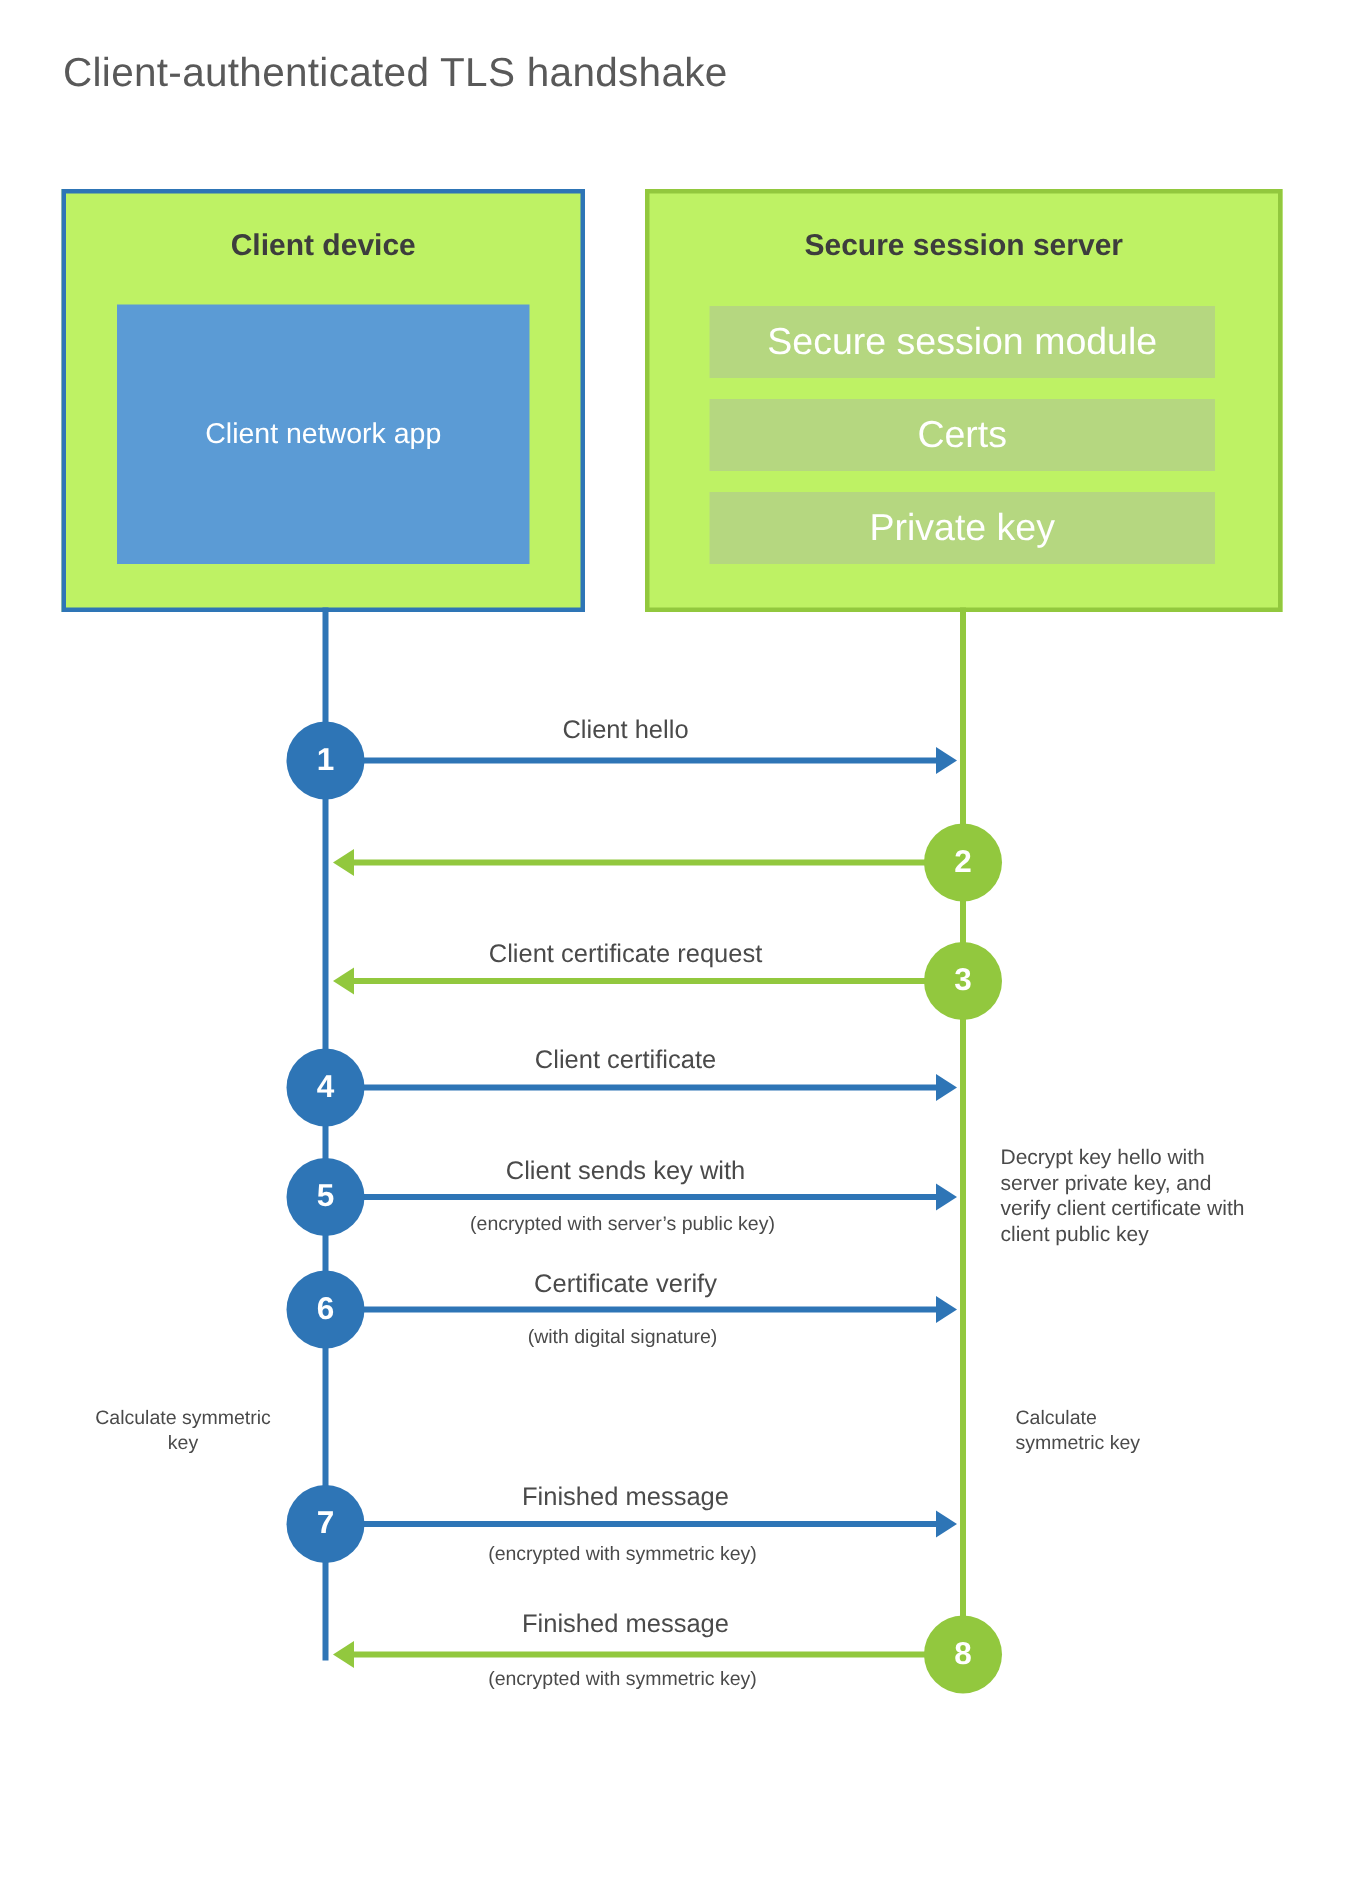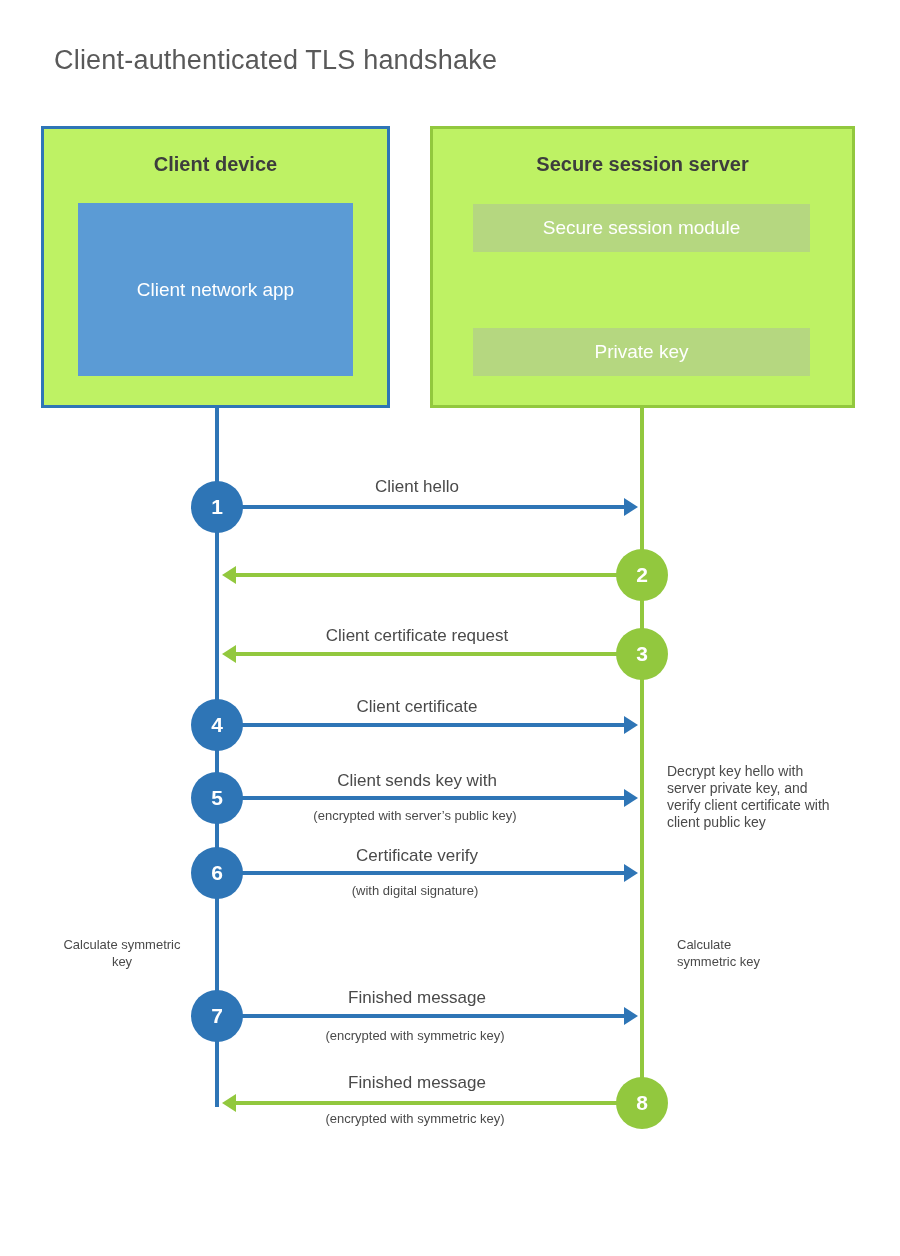--- a/index.html
+++ b/index.html
@@ -3,33 +3,33 @@
 <meta charset="utf-8">
 <style>
   :root{
     --accent-blue:#2e75b6; --fill-blue:#5b9bd5;
     --accent-green:#92c83e; --fill-green:#b5d780;
     --title-gray:#595959; --heading-dark:#3d3d3d; --label-gray:#4a4a4a;
   }
   html,body{margin:0;padding:0;background:#fff;}
   .canvas{position:relative;width:900px;height:1256px;background:#fff;overflow:hidden;
           font-family:"Liberation Sans", sans-serif;}
-  .page-title{position:absolute;left:37px;top:28px;margin:17px;font-size:27px;font-weight:300;
+  .page-title{position:absolute;left:37px;top:28px;margin:5px;font-size:27px;font-weight:300;
           color:var(--title-gray);letter-spacing:.2px;}
   
   .actor-box{position:absolute;top:126px;height:282px;background:#bef264;box-sizing:border-box;}
   .client-box{left:41px;width:349px;border:3px solid var(--accent-blue);}
   .server-box{left:430px;width:425px;border:3px solid var(--accent-green);}
   .box-title{position:absolute;left:0;top:24px;width:100%;text-align:center;
           font-size:20px;font-weight:bold;color:var(--heading-dark);}
   .client-app{position:absolute;left:34px;top:74px;width:275px;height:173px;
           background:var(--fill-blue);color:#fff;font-size:19px;display:flex;
           align-items:center;justify-content:center;text-align:center;padding:0 20px;box-sizing:border-box;}
   .server-bar{position:absolute;left:40px;width:337px;height:48px;background:var(--fill-green);
-          color:#fff;font-size:19px;display:flex;align-items:center;justify-content:center;}
+          color:#fff;font-size:25px;display:flex;align-items:center;justify-content:center;}
   .bar-1{top:75px;} .bar-2{top:137px;} .bar-3{top:199px;}
   
   .vline{position:absolute;top:405px;width:4px;}
   .vline.blue{left:215px;height:702px;background:var(--accent-blue);}
   .vline.green{left:640px;height:700px;background:var(--accent-green);}
   
   .circle{position:absolute;width:52px;height:52px;border-radius:50%;color:#fff;
           font-size:21px;font-weight:bold;display:flex;align-items:center;justify-content:center;z-index:3;}
   .circle.blue{left:191px;background:var(--accent-blue);}
   .circle.green{left:616px;background:var(--accent-green);}
@@ -64,20 +64,21 @@
   <h1 class="page-title">Client-authenticated TLS handshake</h1>
 
   <div class="actor-box client-box">
     <div class="box-title">Client device</div>
     <div class="client-app">Client network app</div>
   </div>
 
   <div class="actor-box server-box">
     <div class="box-title">Secure session server</div>
     <div class="server-bar bar-1">Secure session module</div>
+    <div class="server-bar bar-2">Certs</div>
     <div class="server-bar bar-3">Private key</div>
   </div>
 
   <div class="vline blue"></div>
   <div class="vline green"></div>
 
   <div class="msg-label" style="top:477px">Client hello</div>
   <div class="arrow right blue" style="top:505px">
       <span class="head"></span>
     </div>

